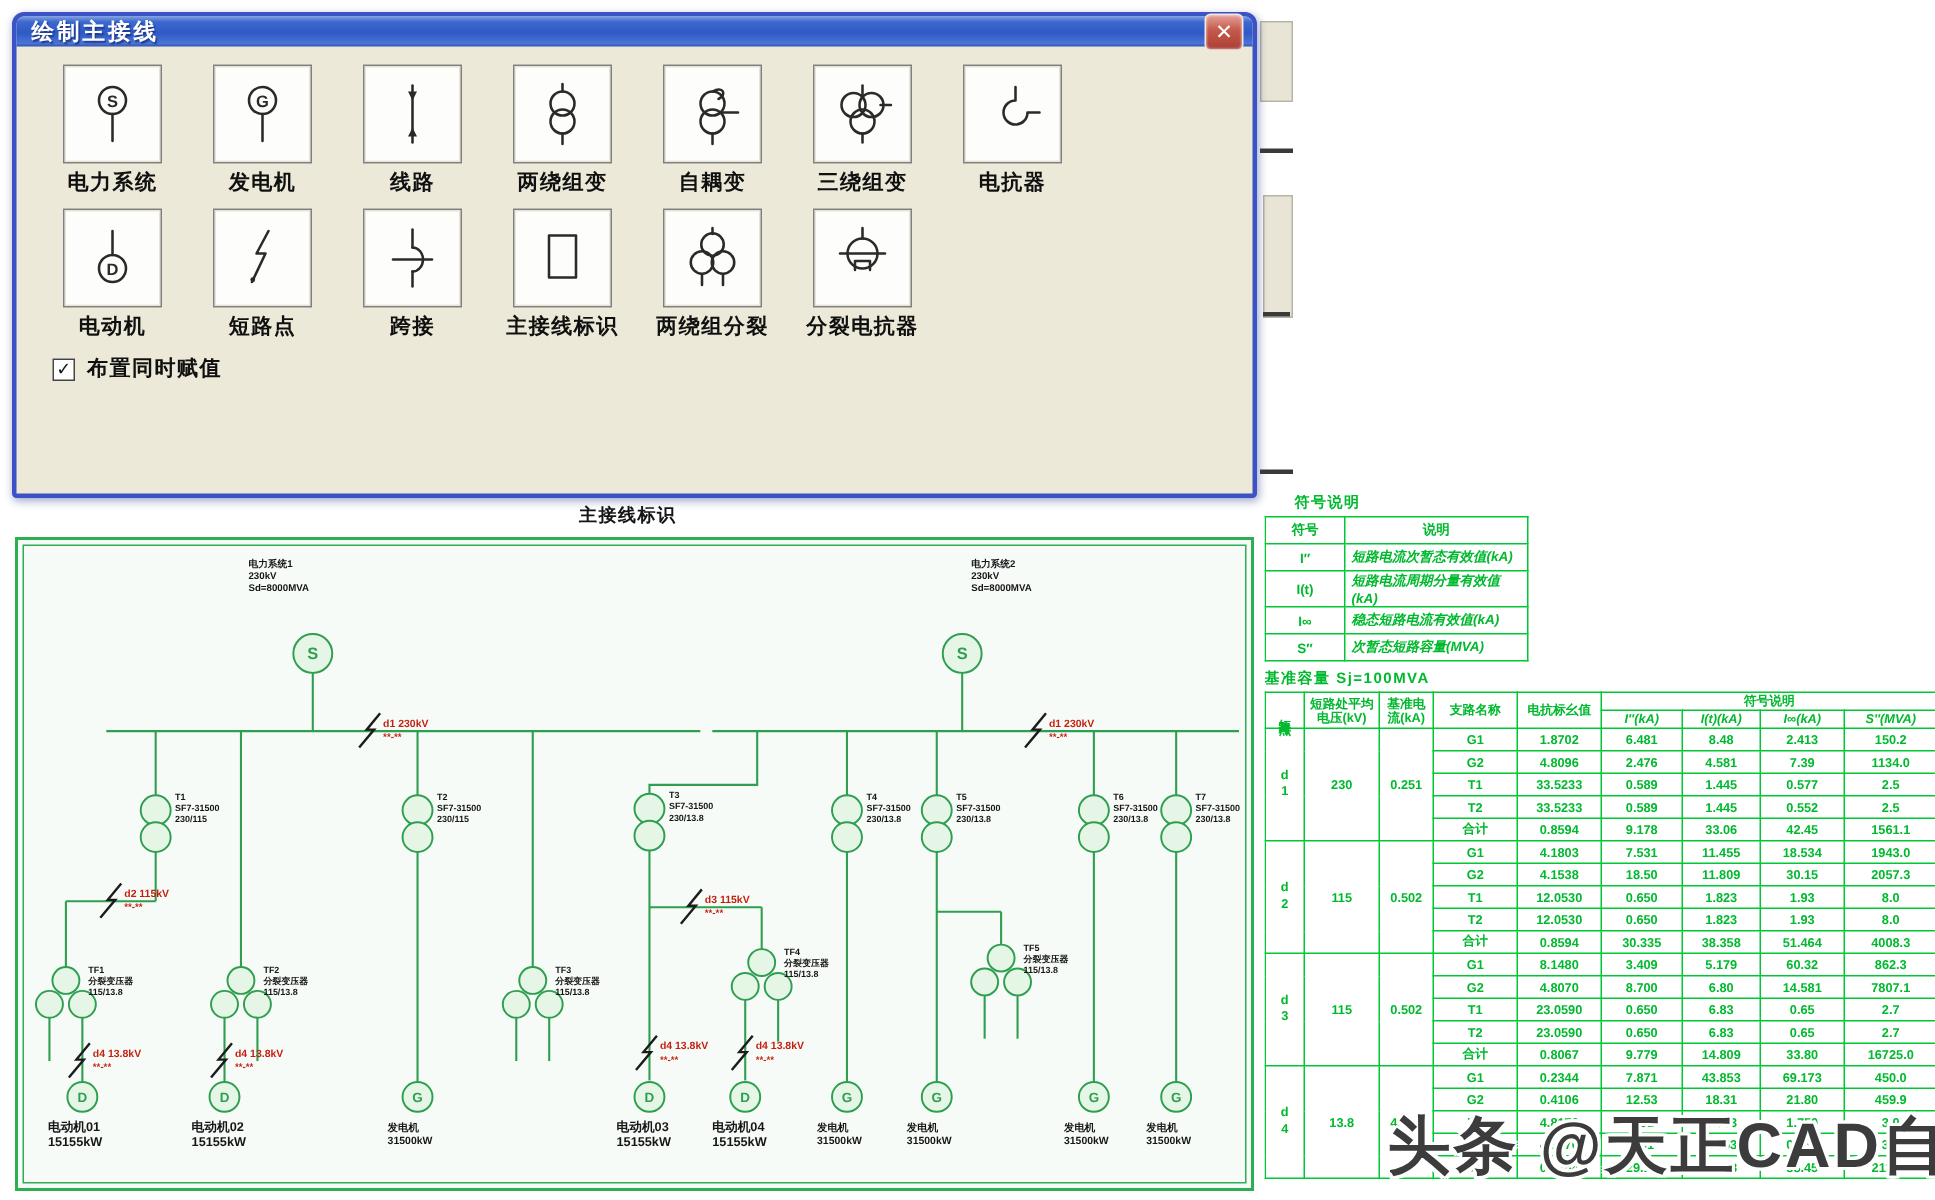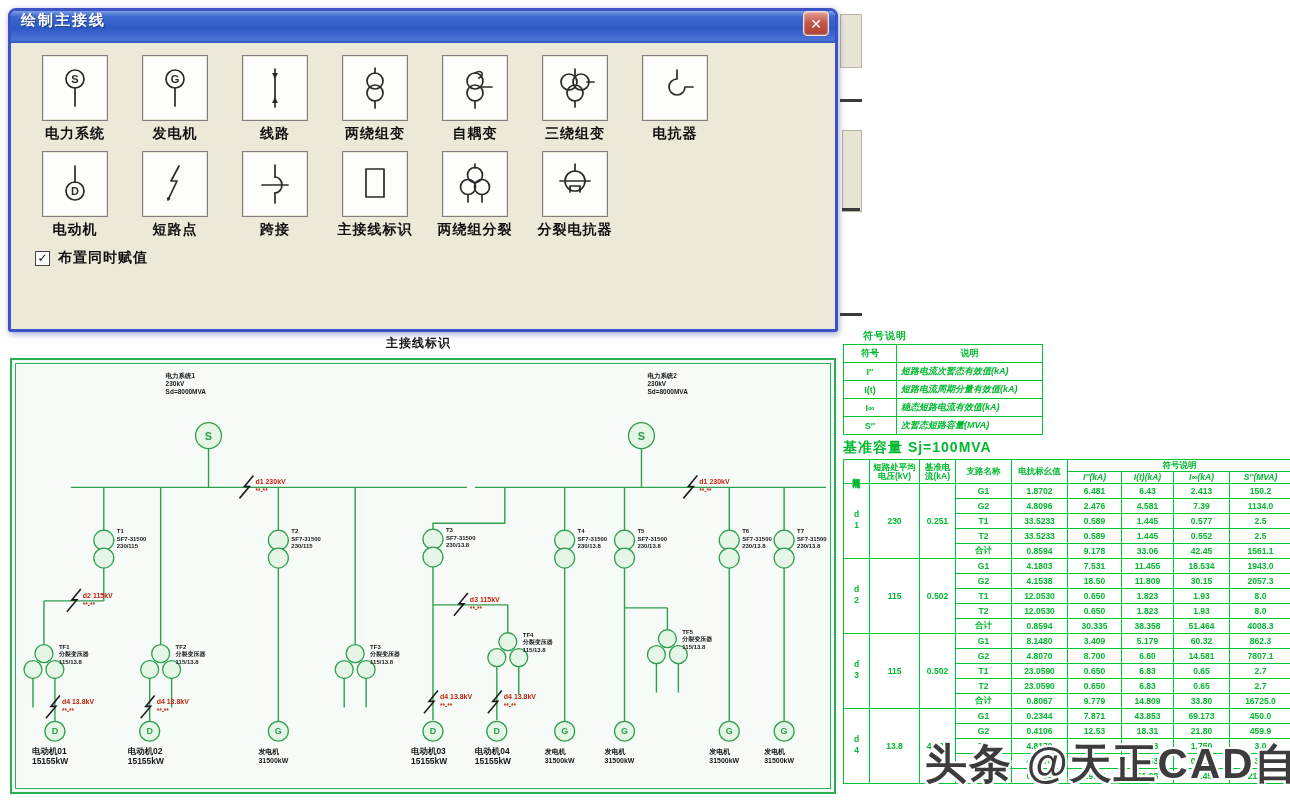--- a/index.html
+++ b/index.html
@@ -3,21 +3,21 @@
 <meta charset="utf-8">
 <style>
   html,body{margin:0;padding:0;}
   body{width:1290px;height:800px;position:relative;overflow:hidden;background:#ffffff;
        font-family:"Liberation Sans","DejaVu Sans",sans-serif;}
 
   
   .dialog{position:absolute;left:8px;top:8px;width:824px;height:318px;
           border:3px solid #3b53c4;border-radius:8px 8px 3px 3px;
           background:#ece9d8;box-shadow:1px 2px 6px rgba(40,60,140,.45);z-index:10;}
-  .titlebar{height:32px;border-radius:5px 5px 0 0;display:flex;align-items:flex-start;
+  .titlebar{height:20px;border-radius:5px 5px 0 0;display:flex;align-items:center;
             background:linear-gradient(180deg,#7d9fe4 0%,#3c68cf 18%,#2f5ac6 55%,#4a74d4 90%,#2d53b8 100%);
             padding:0 6px 0 10px;}
   .titlebar .title{color:#ffffff;font-size:15px;font-weight:bold;letter-spacing:2px;
                    text-shadow:1px 1px 1px #1d3a8c;flex:1;}
   .closebtn{width:24px;height:23px;border-radius:4px;border:1px solid #f4e4de;
             background:linear-gradient(180deg,#e4a096 0%,#c4584a 45%,#aa4034 100%);
             color:#fff;font-size:14px;font-weight:bold;display:flex;align-items:center;
             justify-content:center;cursor:pointer;box-shadow:inset 0 0 2px #fff;}
   .dlgbody{padding:12px 8px 0 14px;}
   .symrow{display:flex;}
@@ -46,25 +46,25 @@
   .frame-inner{position:absolute;left:3px;top:3px;right:3px;bottom:3px;border:1px solid #2cae52;}
   .frame-inner svg{width:100%;height:100%;display:block;}
 
   
   .tables{position:absolute;left:843px;top:330px;width:447px;height:470px;overflow:hidden;
           color:#00b92e;z-index:1;}
   .tbl-title{font-size:10px;font-weight:bold;letter-spacing:1px;line-height:12px;margin-left:20px;}
   table{border-collapse:collapse;}
   .gtbl td,.gtbl th{border:1px solid #00c832;color:#00b92e;text-align:center;
                     padding:0 2px;font-weight:bold;}
-  .legend{width:200px;margin-top:2px;}
+  .legend{width:176px;margin-top:2px;}
   .legend td,.legend th{font-size:9px;height:17px;}
   .legend td:first-child{width:48px;}
   .legend td:last-child{text-align:left;padding-left:4px;font-style:italic;}
-  .basenote{font-size:14px;font-weight:bold;margin:4px 0 2px 0;letter-spacing:1px;}
+  .basenote{font-size:10px;font-weight:bold;margin:4px 0 2px 0;letter-spacing:1px;}
   .results{width:448px;table-layout:fixed;}
   .results th{font-size:8.5px;line-height:9px;padding:1px;}
   .results td{font-size:8.5px;height:14px;white-space:nowrap;overflow:hidden;}
   .results .sub{font-style:italic;}
   .vert{writing-mode:vertical-rl;text-orientation:upright;letter-spacing:1px;}
 
   
   .watermark{position:absolute;left:925px;top:736px;font-size:42px;font-weight:bold;
              color:#3c3c3c;letter-spacing:2px;white-space:nowrap;z-index:20;pointer-events:none;
              text-shadow:-2px -2px 0 #fff,2px -2px 0 #fff,-2px 2px 0 #fff,2px 2px 0 #fff,0 2px 0 #fff,0 -2px 0 #fff,2px 0 0 #fff,-2px 0 0 #fff;}
@@ -520,21 +520,21 @@
       </tr>
     </thead>
     <tbody id="results-body">
         <tr>
           <td rowspan="5"><span class="vert">d1</span></td>
           <td rowspan="5">230</td>
           <td rowspan="5">0.251</td>
           <td>G1</td>
           <td>1.8702</td>
           <td>6.481</td>
-          <td>6.43</td>
+          <td>8.48</td>
           <td>2.413</td>
           <td>150.2</td>
         </tr>
         <tr>
           <td>G2</td>
           <td>4.8096</td>
           <td>2.476</td>
           <td>4.581</td>
           <td>7.39</td>
           <td>1134.0</td>

